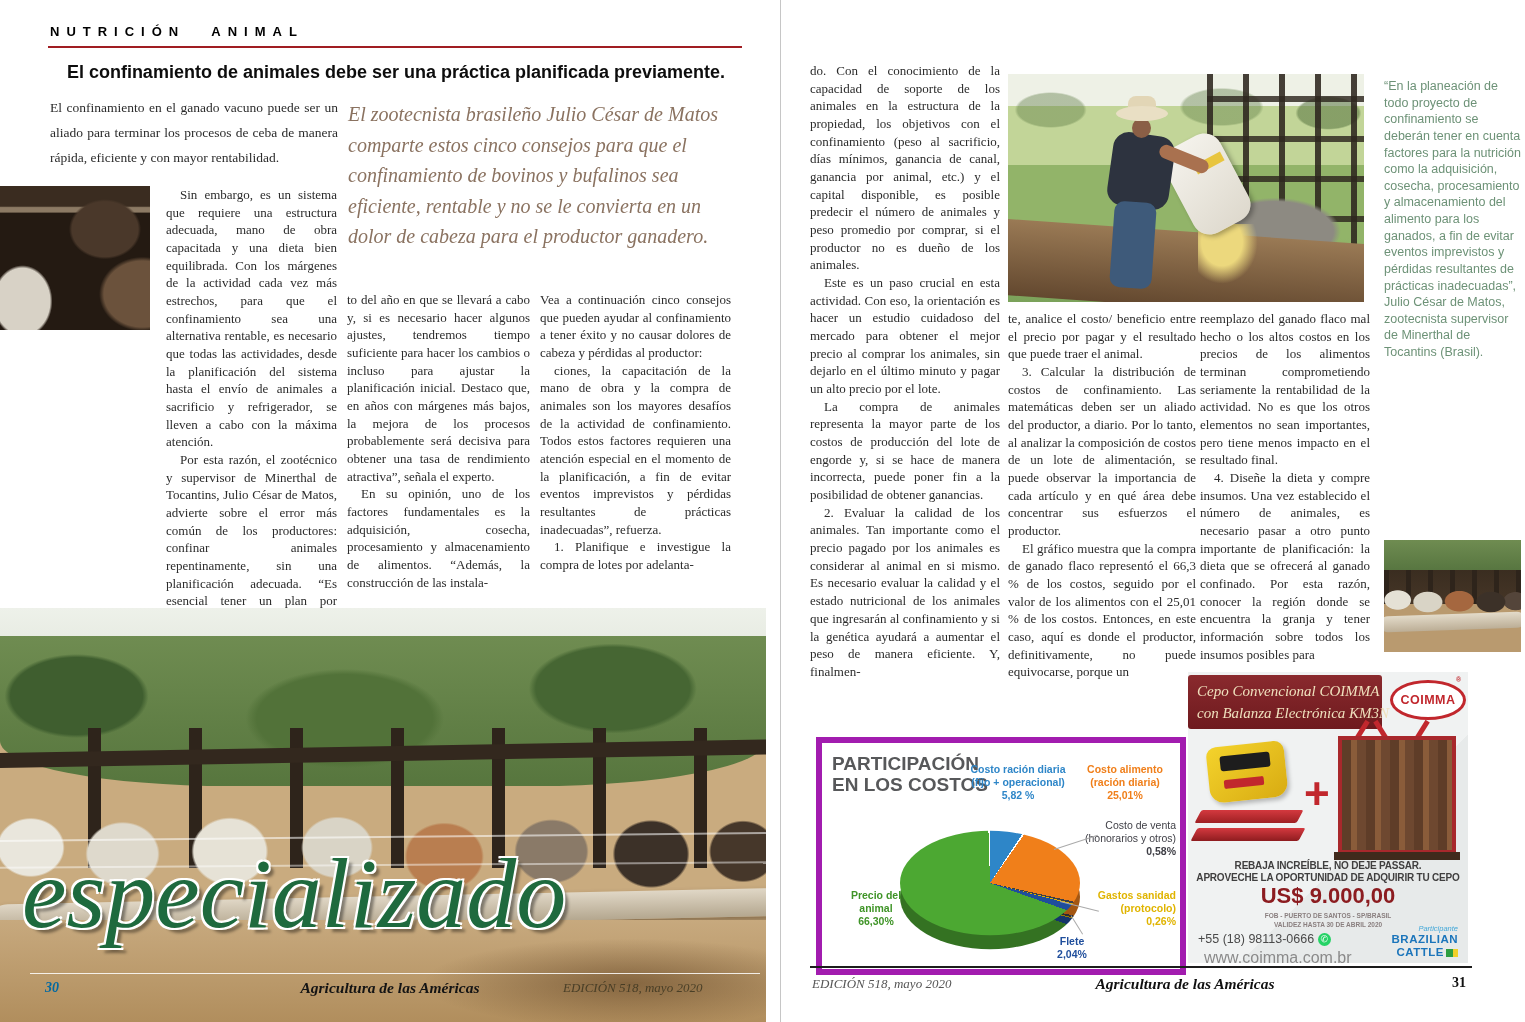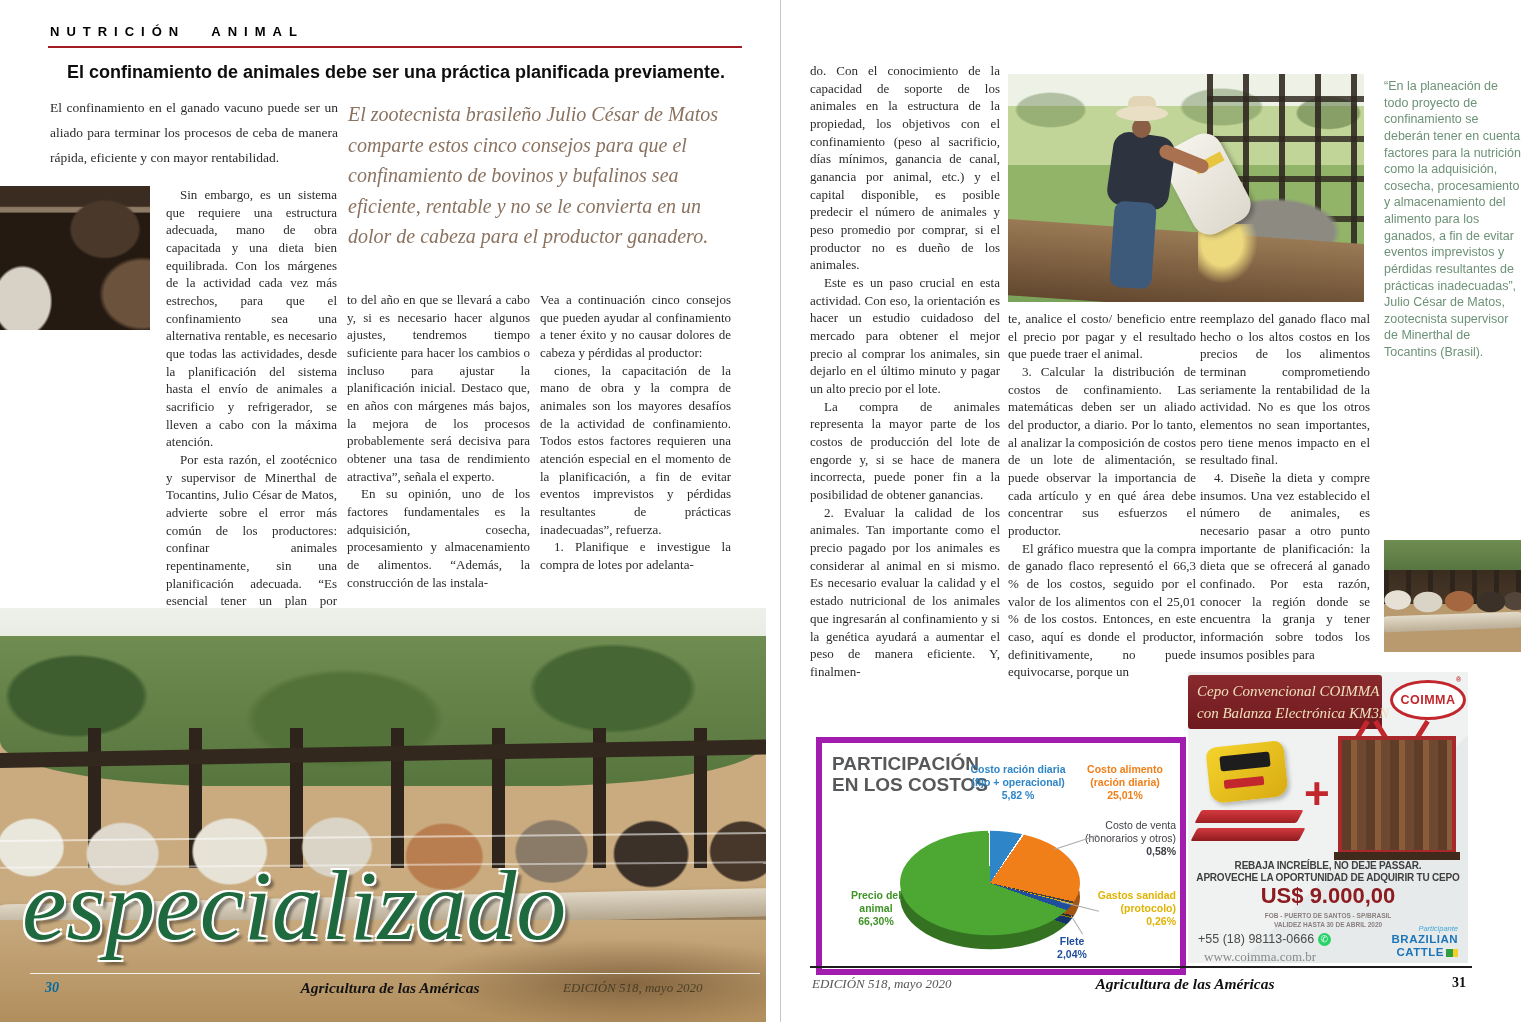--- a/index.html
+++ b/index.html
@@ -60,21 +60,21 @@
   .pm-trough{left:-10px;top:288px;width:106%;height:28px;background:linear-gradient(#e0d7c6,#b4a78f);
              border-radius:18px/14px;transform:rotate(-1.2deg);box-shadow:0 4px 6px rgba(60,40,20,.45);}
   .pm-dirt{left:0;top:312px;width:100%;height:102px;background:linear-gradient(#c7a97e,#b18e5d);}
   .pm-dirt-shadow{left:55%;top:330px;width:45%;height:90px;
      background:radial-gradient(ellipse at 60% 50%, rgba(90,60,30,.55), rgba(0,0,0,0) 70%);}
 
   .title-main{left:0;top:600px;width:766px;font-family:"Liberation Sans",sans-serif;font-weight:bold;
      font-size:88px;letter-spacing:-1px;color:#9a7a54;
      text-shadow:-1px -1px 0 #cdb392, 2px 2px 0 #6f5334, 4px 5px 4px rgba(0,0,0,.35);}
   .title-sub{left:22px;top:836px;font-style:italic;font-size:100px;color:#1e6a3e;
-     text-shadow:-2px -2px 0 #fff, 2px -2px 0 #fff, -2px 2px 0 #fff, 2px 2px 0 #fff, 5px 5px 3px rgba(0,0,0,.4);margin-top:12px;}
+     text-shadow:-2px -2px 0 #fff, 2px -2px 0 #fff, -2px 2px 0 #fff, 2px 2px 0 #fff, 5px 5px 3px rgba(0,0,0,.4);}
 
   .lfoot-rule{left:30px;top:973px;width:730px;height:1px;background:rgba(255,255,255,.85);}
   .lfoot-page{left:45px;top:980px;font-weight:bold;font-style:italic;font-size:14px;color:#0369a1;}
   .lfoot-mag{left:250px;top:979px;width:280px;text-align:center;font-weight:bold;font-style:italic;
              font-size:15.5px;color:#141414;}
   .lfoot-ed{left:563px;top:980px;font-style:italic;font-size:13px;color:rgba(55,50,30,.8);}
 
   .gutter{left:780px;top:0;width:1px;height:1022px;background:#c6c6c6;}
 
   
@@ -183,21 +183,21 @@
   .ad-chute-base{left:146px;top:180px;width:126px;height:8px;background:#402a1c;}
   .ad-promo{left:0;top:188px;width:280px;text-align:center;font-weight:bold;font-size:10px;color:#403f3f;
             letter-spacing:-.2px;}
   .ad-promo2{top:200px;}
   .ad-price{left:0;top:211px;width:280px;text-align:center;font-weight:bold;font-size:22px;color:#8c1c20;}
   .ad-fine{left:0;width:280px;text-align:center;font-size:6.5px;color:#8a7f7f;font-weight:bold;}
   .ad-fine1{top:240px;} .ad-fine2{top:249px;}
   .ad-phone{left:10px;top:260px;font-size:12.5px;color:#4a4a4a;}
   .wa-icon{display:inline-block;width:13px;height:13px;border-radius:50%;background:#25d366;color:#fff;
            font-size:9px;line-height:13px;text-align:center;vertical-align:middle;}
-  .ad-web{left:16px;top:277px;font-size:13px;color:#8a8a8a;font-family:Liberation Serif, serif;}
+  .ad-web{left:16px;top:277px;font-size:16px;color:#8a8a8a;}
   .ad-part{right:10px;top:252px;text-align:right;left:auto;position:absolute;}
   .ad-part-lbl{font-size:7.5px;color:#44a8d8;font-style:italic;display:block;}
   .ad-part-b1{font-size:11.5px;font-weight:bold;color:#1b75bb;letter-spacing:.5px;display:block;line-height:1.1;}
   .ad-part-b2{font-size:11.5px;font-weight:bold;color:#1b75bb;letter-spacing:.5px;display:block;line-height:1.1;}
   .ad-flag{display:inline-block;width:12px;height:8px;background:linear-gradient(90deg,#2e9e41 0 60%,#f2d02a 60%);
            vertical-align:middle;margin-left:2px;}
 
   .rfoot-rule{left:810px;top:966px;width:662px;height:2px;background:#1c1c1c;}
   .rfoot-ed{left:812px;top:976px;font-style:italic;font-size:13px;color:#555;}
   .rfoot-mag{left:1040px;top:975px;width:290px;text-align:center;font-weight:bold;font-style:italic;

